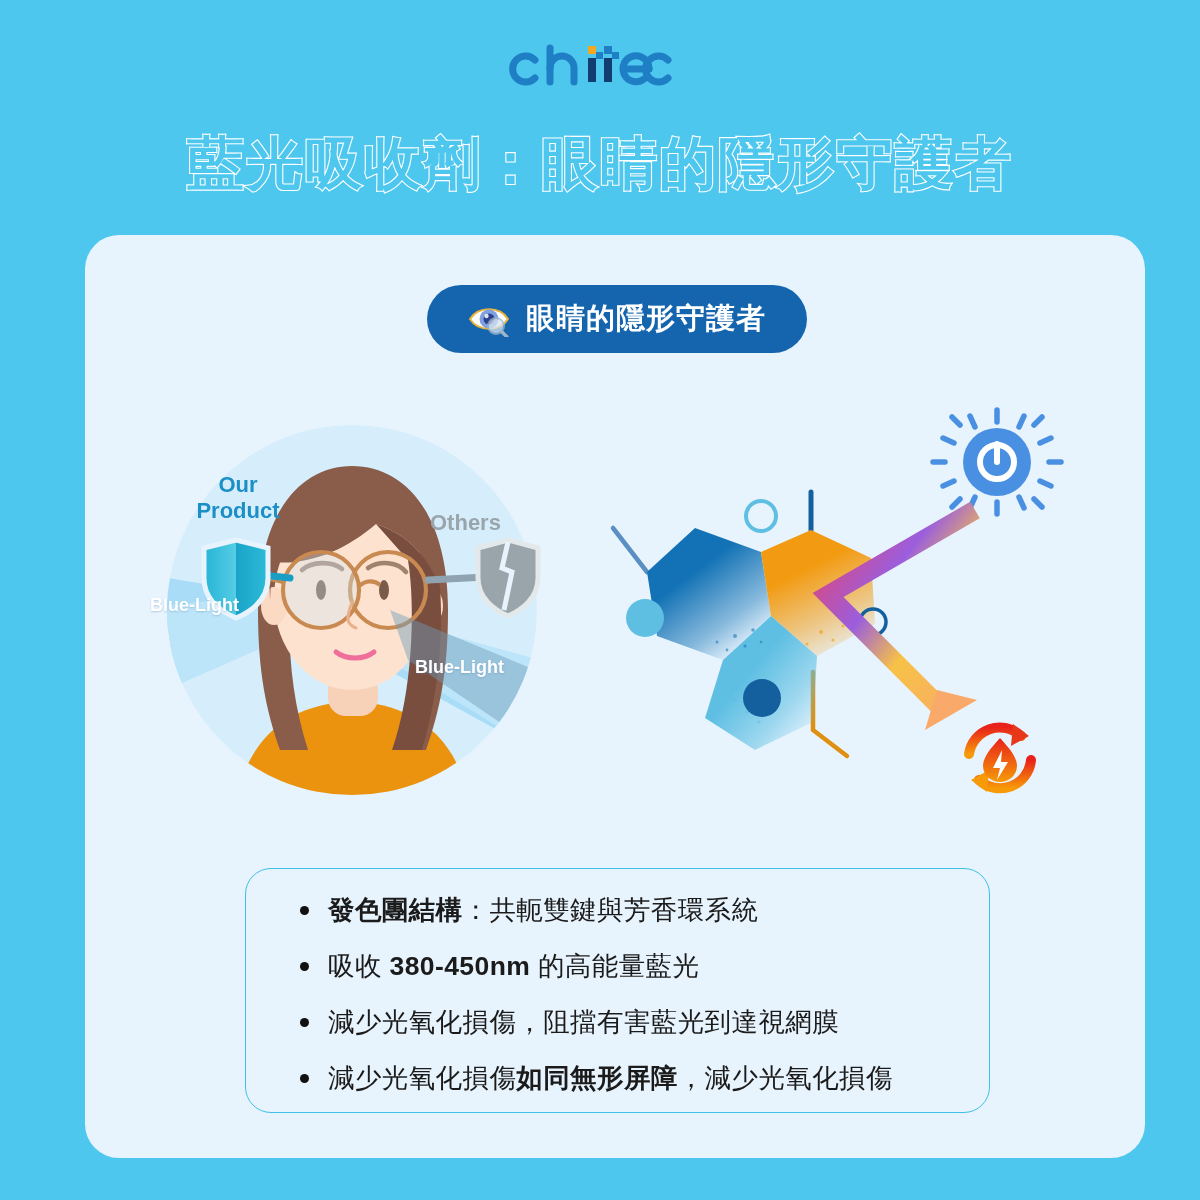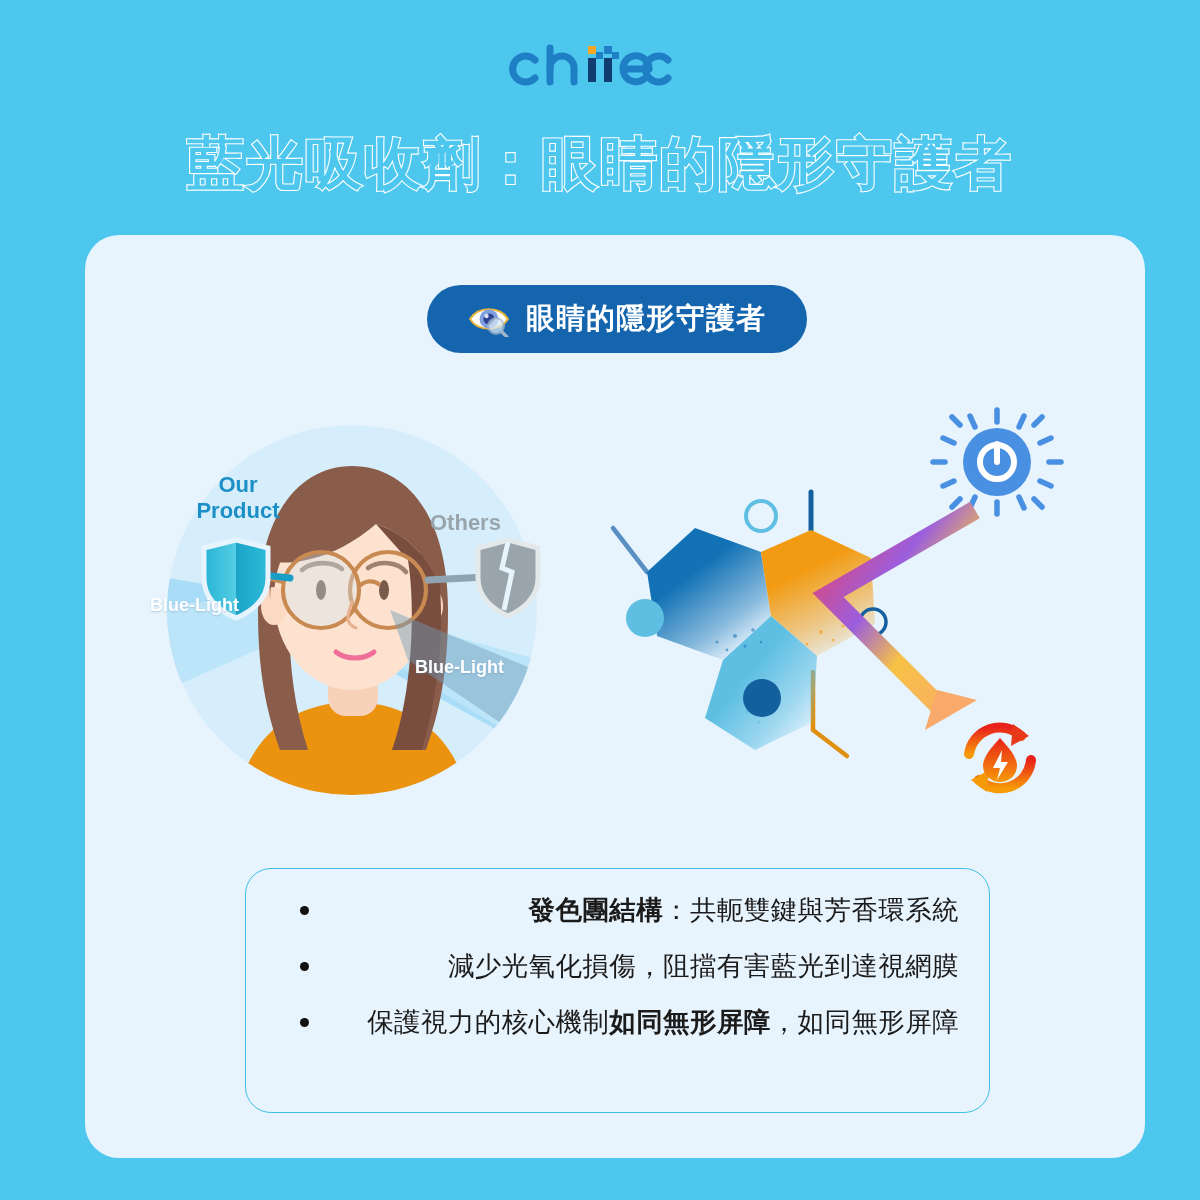--- a/index.html
+++ b/index.html
@@ -55,21 +55,21 @@
   .lbl-others{left:290px;top:100px;color:#9aa5ab;font-size:22px;}
   .lbl-bl1{left:10px;top:185px;color:#ffffff;font-size:18px;text-shadow:0 1px 2px rgba(80,130,170,.35);}
   .lbl-bl2{left:275px;top:247px;color:#ffffff;font-size:18px;text-shadow:0 1px 2px rgba(80,130,170,.35);}
 
   
   .bullets{
     position:absolute;left:160px;top:633px;width:745px;height:245px;
     border:1.6px solid #3ec0e8;border-radius:26px;
     box-sizing:border-box;padding:26px 30px 26px 52px;
   }
-  .bullets ul{list-style:none;margin:0;padding:0;text-align:right;}
+  .bullets ul{list-style:none;margin:0;padding:0;}
   .bullets li{
     position:relative;
     font-size:26.5px;line-height:30px;color:#1b1b1b;
     padding-left:30px;margin:0 0 26px 0;
     letter-spacing:.4px;
   }
   .bullets li:last-child{margin-bottom:0;}
   .bullets li::before{
     content:"";position:absolute;left:2px;top:11px;
     width:9px;height:9px;border-radius:50%;background:#111;
@@ -307,21 +307,24 @@
       </svg>
     </div>
   </div>
 
   <div class="bullets">
     <ul>
       <li>
         <b>發色團結構</b><span>：共軛雙鍵與芳香環系統</span>
       </li>
       <li>
+        <span>吸收 </span><b>380-450nm</b><span> 的高能量藍光</span>
+      </li>
+      <li>
         <span>減少光氧化損傷，阻擋有害藍光到達視網膜</span>
       </li>
       <li>
-        <span>保護視力的核心機制</span><b>如同無形屏障</b><span>，如同無形屏障</span>
+        <span>減少光氧化損傷</span><b>如同無形屏障</b><span>，減少光氧化損傷</span>
       </li>
     </ul>
   </div>
 
 </div>
 
 </body></html>

